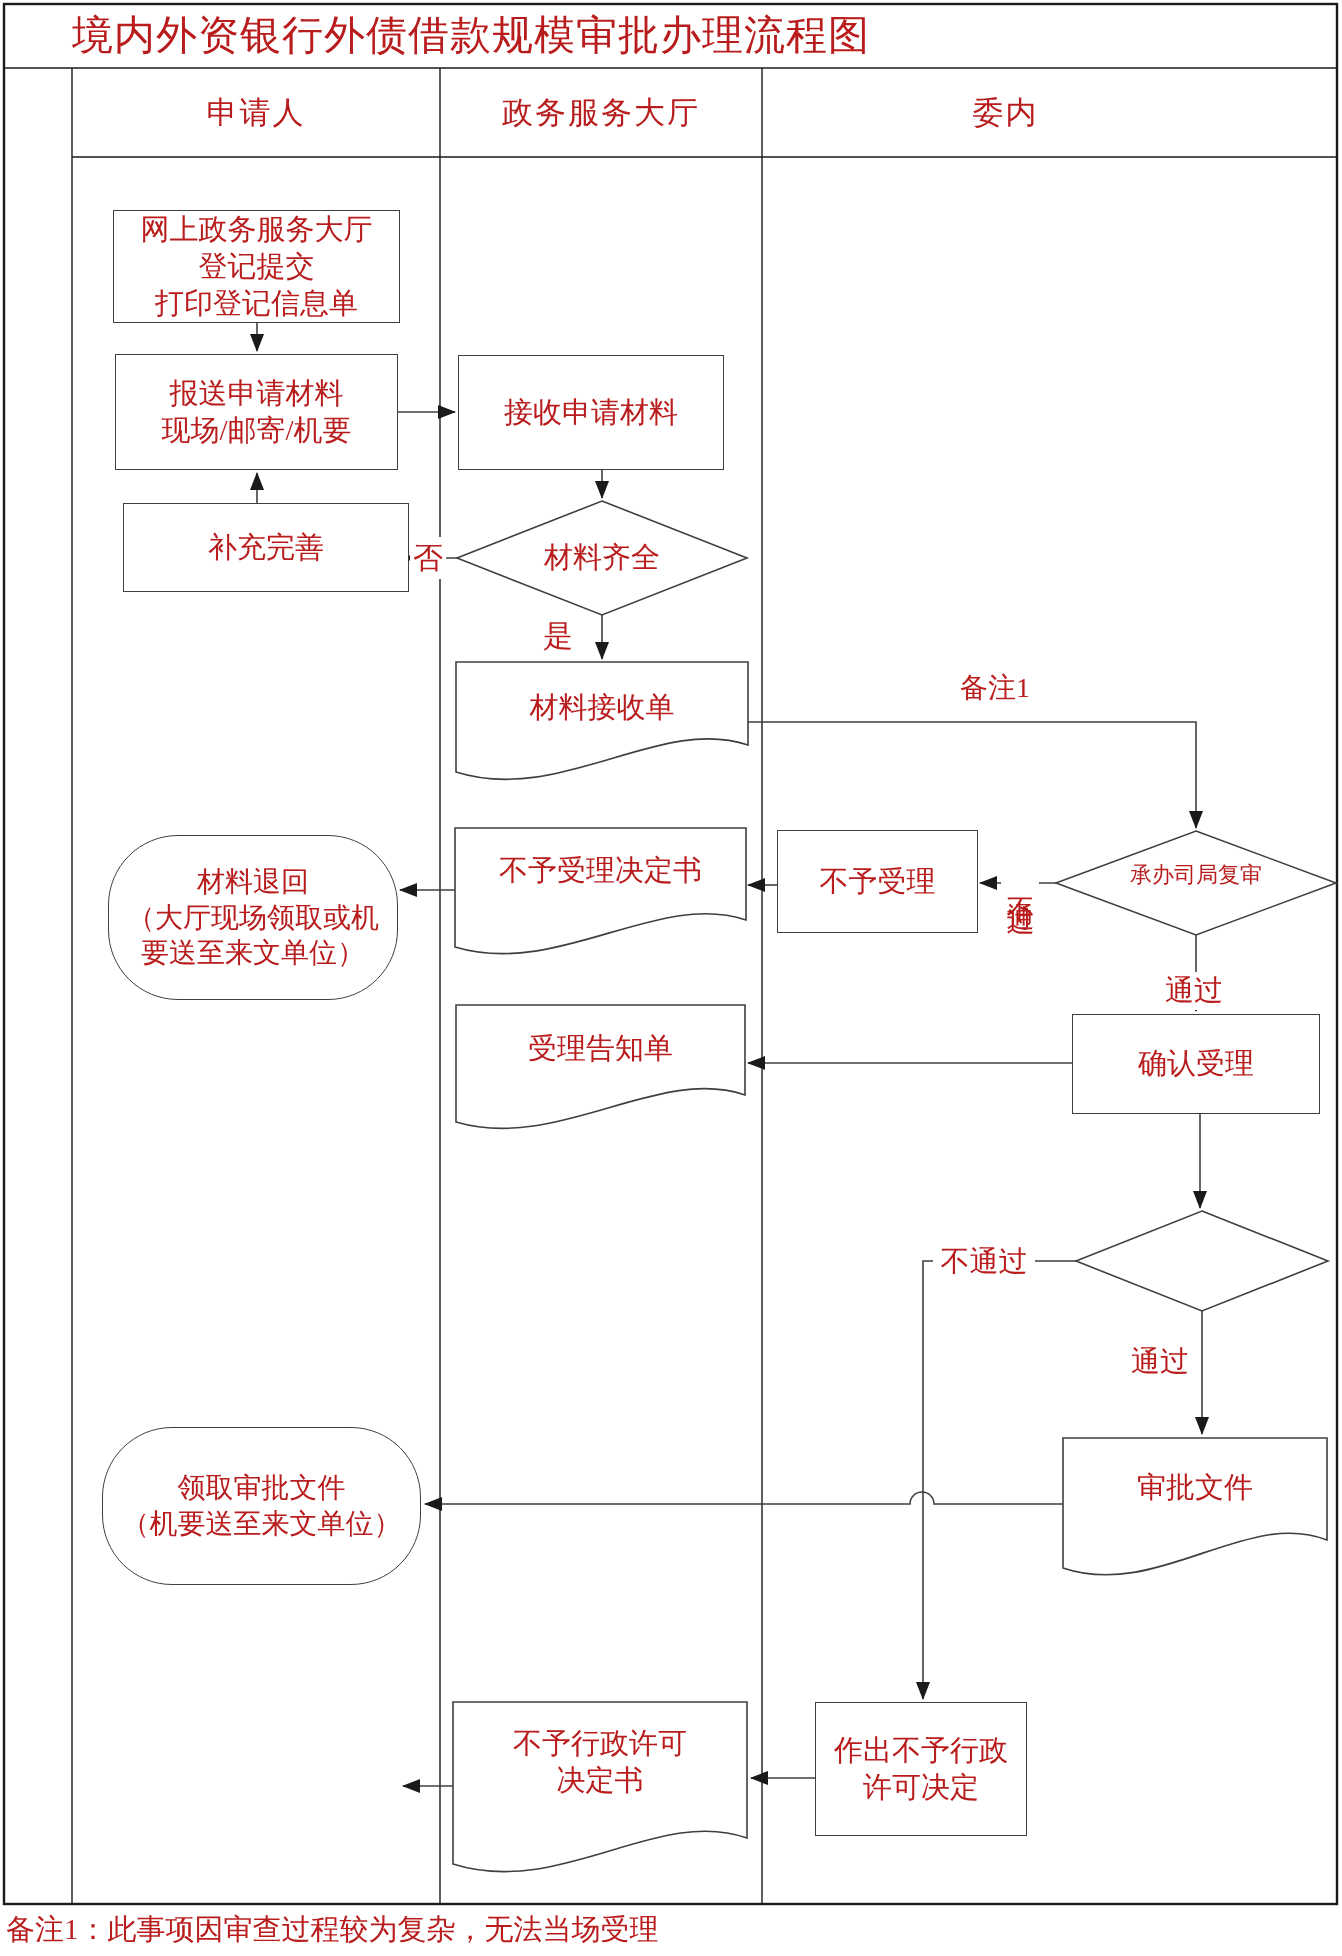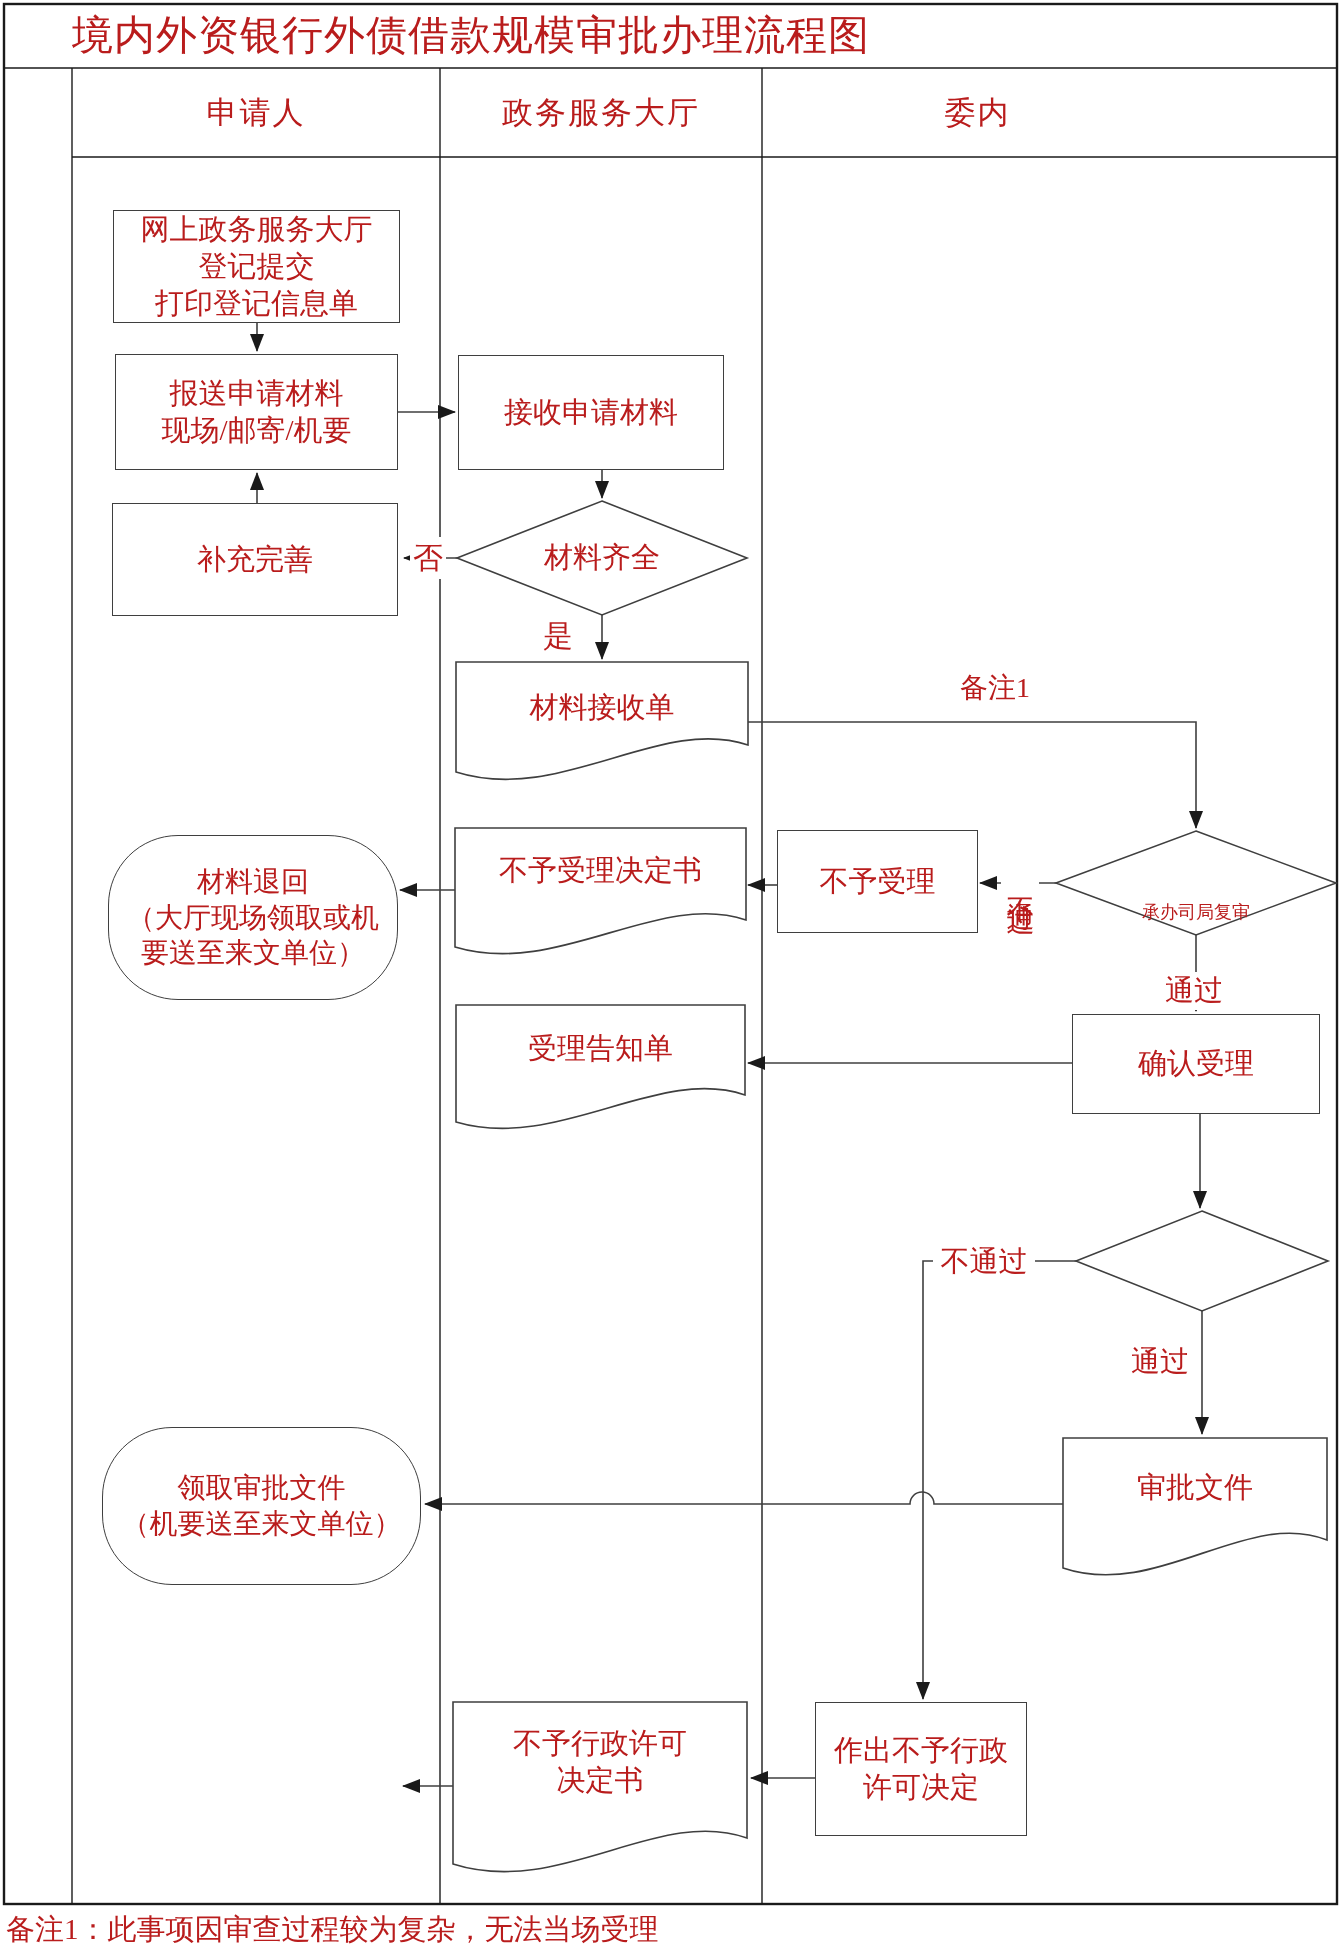--- a/index.html
+++ b/index.html
@@ -100,42 +100,42 @@
       <path d="M455,828 H746 V920 C658,890 558,978 455,947 Z"></path>
       <path d="M456,1005 H745 V1095 C658,1065 558,1152 456,1122 Z"></path>
       <path d="M1063,1438 H1327 V1540 C1247,1508 1157,1600 1063,1568 Z"></path>
       <path d="M453,1702 H747 V1838 C658,1806 560,1898 453,1864 Z"></path>
     </g>
   </svg>
 
   <div class="abs title">境内外资银行外债借款规模审批办理流程图</div>
   <div class="abs lane-header" style="left:72px;top:68px;width:368px;height:89px;">申请人</div>
   <div class="abs lane-header" style="left:440px;top:68px;width:322px;height:89px;">政务服务大厅</div>
-  <div class="abs lane-header" style="left:734px;top:68px;width:487px;height:89px;">委内</div>
+  <div class="abs lane-header" style="left:762px;top:68px;width:487px;height:89px;">委内</div>
 
   <div class="abs node" style="left:113px;top:210px;width:287px;height:113px;">网上政务服务大厅
 登记提交
 打印登记信息单</div>
   <div class="abs node" style="left:115px;top:354px;width:283px;height:116px;">报送申请材料
 现场/邮寄/机要</div>
   <div class="abs node" style="left:458px;top:355px;width:266px;height:115px;">接收申请材料</div>
-  <div class="abs node" style="left:112px;top:503px;width:286px;height:113px;">补充完善</div>
+  <div class="abs node" style="left:123px;top:503px;width:286px;height:89px;">补充完善</div>
   <div class="abs node" style="left:777px;top:830px;width:201px;height:103px;">不予受理</div>
   <div class="abs node" style="left:1072px;top:1014px;width:248px;height:100px;">确认受理</div>
   <div class="abs node" style="left:815px;top:1702px;width:212px;height:134px;">作出不予行政
 许可决定</div>
 
   <div class="abs node stadium" style="left:108px;top:835px;width:290px;height:165px;font-size:28px;">材料退回
 （大厅现场领取或机
 要送至来文单位）</div>
   <div class="abs node stadium" style="left:102px;top:1427px;width:319px;height:158px;font-size:28px;">领取审批文件
 （机要送至来文单位）</div>
 
   <div class="abs shape-label" style="left:457px;top:501px;width:290px;height:114px;">材料齐全</div>
-  <div class="abs shape-label" style="left:1056px;top:861px;width:280px;height:104px;font-size:18px;">承办司局复审</div>
+  <div class="abs shape-label" style="left:1056px;top:823px;width:280px;height:104px;font-size:22px;">承办司局复审</div>
 
   <div class="abs shape-label" style="left:456px;top:662px;width:292px;height:92px;">材料接收单</div>
   <div class="abs shape-label" style="left:455px;top:828px;width:291px;height:85px;">不予受理决定书</div>
   <div class="abs shape-label" style="left:456px;top:1005px;width:289px;height:88px;">受理告知单</div>
   <div class="abs shape-label" style="left:1063px;top:1438px;width:264px;height:100px;">审批文件</div>
   <div class="abs shape-label" style="left:453px;top:1702px;width:294px;height:120px;">不予行政许可
 决定书</div>
 
   <div class="abs edge-label bg-white" style="left:410px;top:537px;width:36px;height:42px;font-size:30px;">否</div>
   <div class="abs edge-label" style="left:540px;top:615px;width:36px;height:42px;font-size:30px;">是</div>

